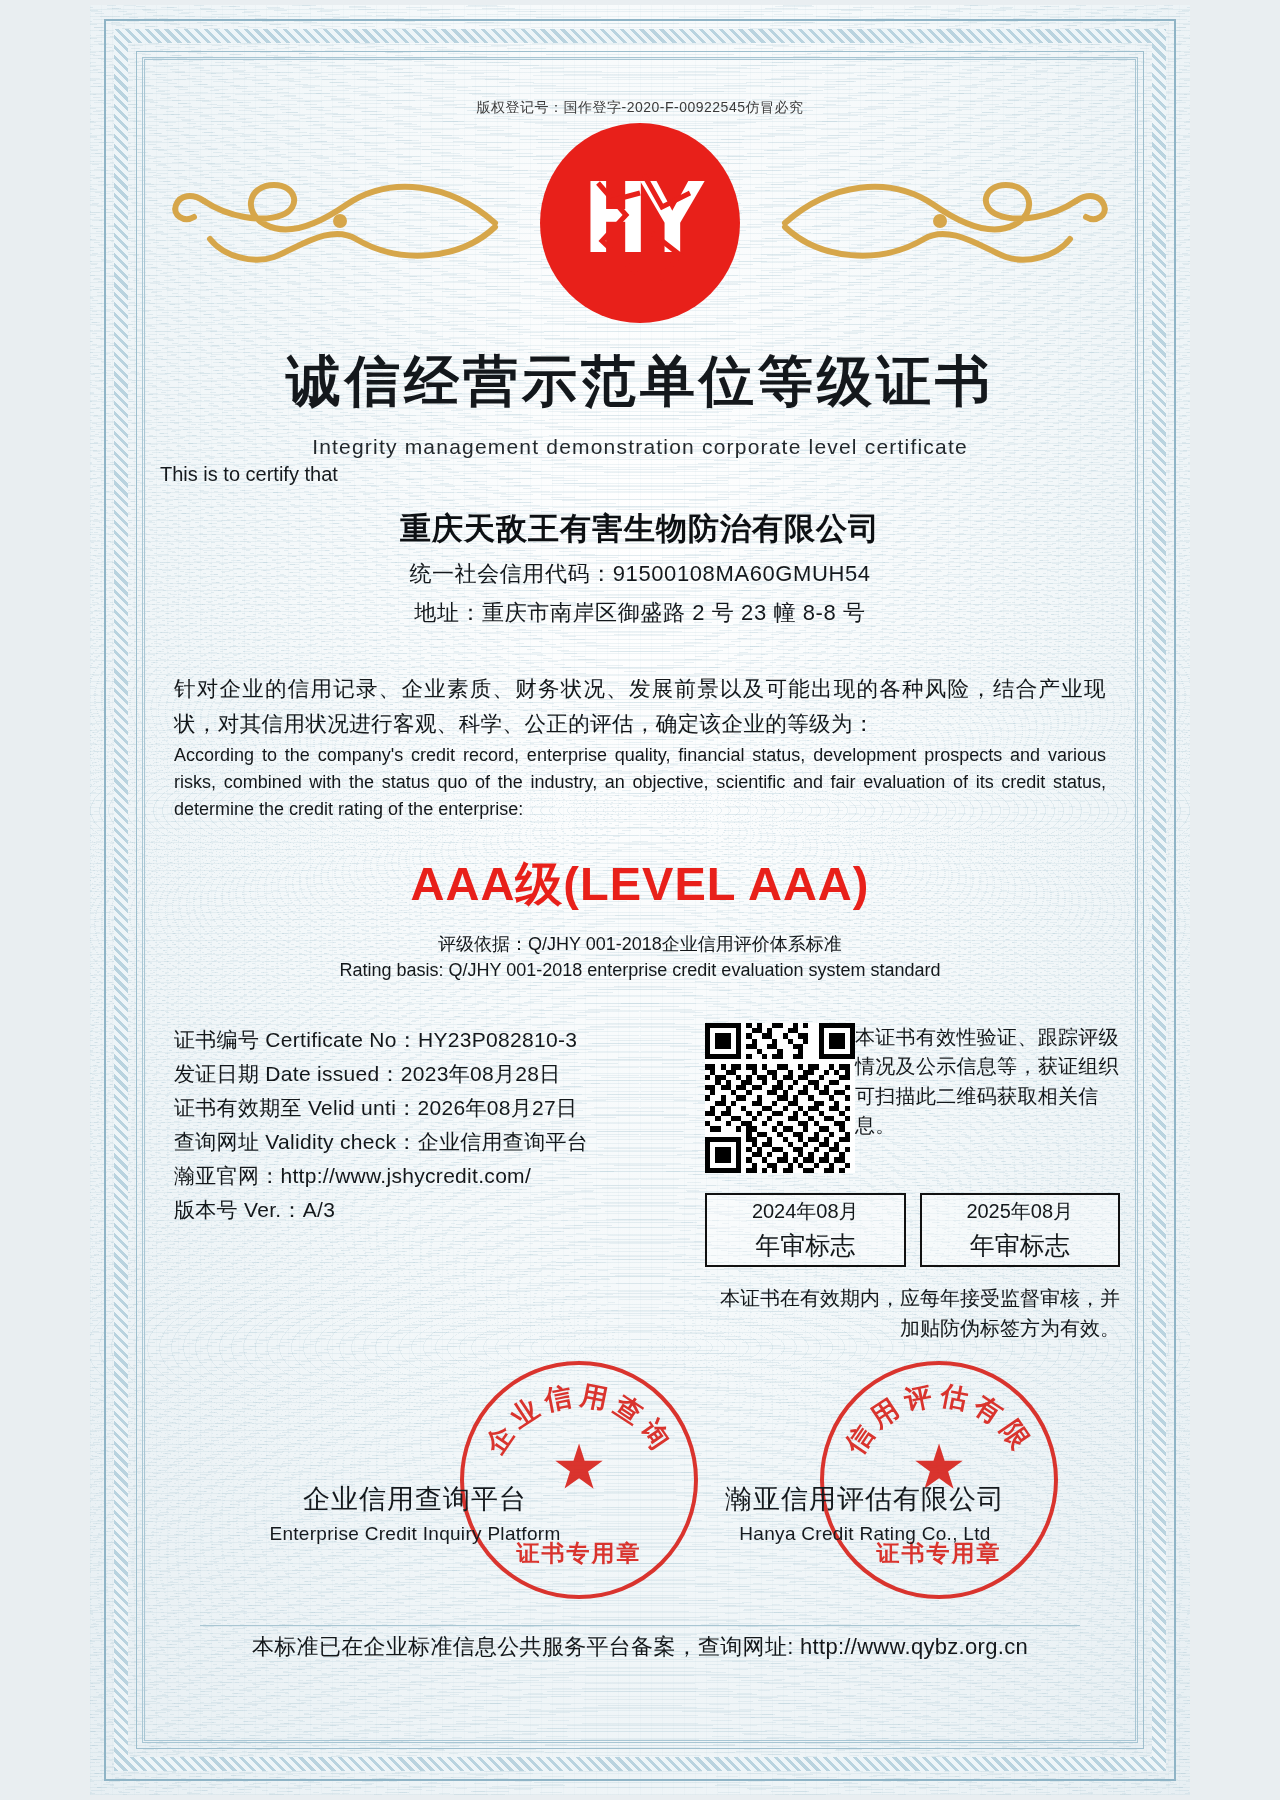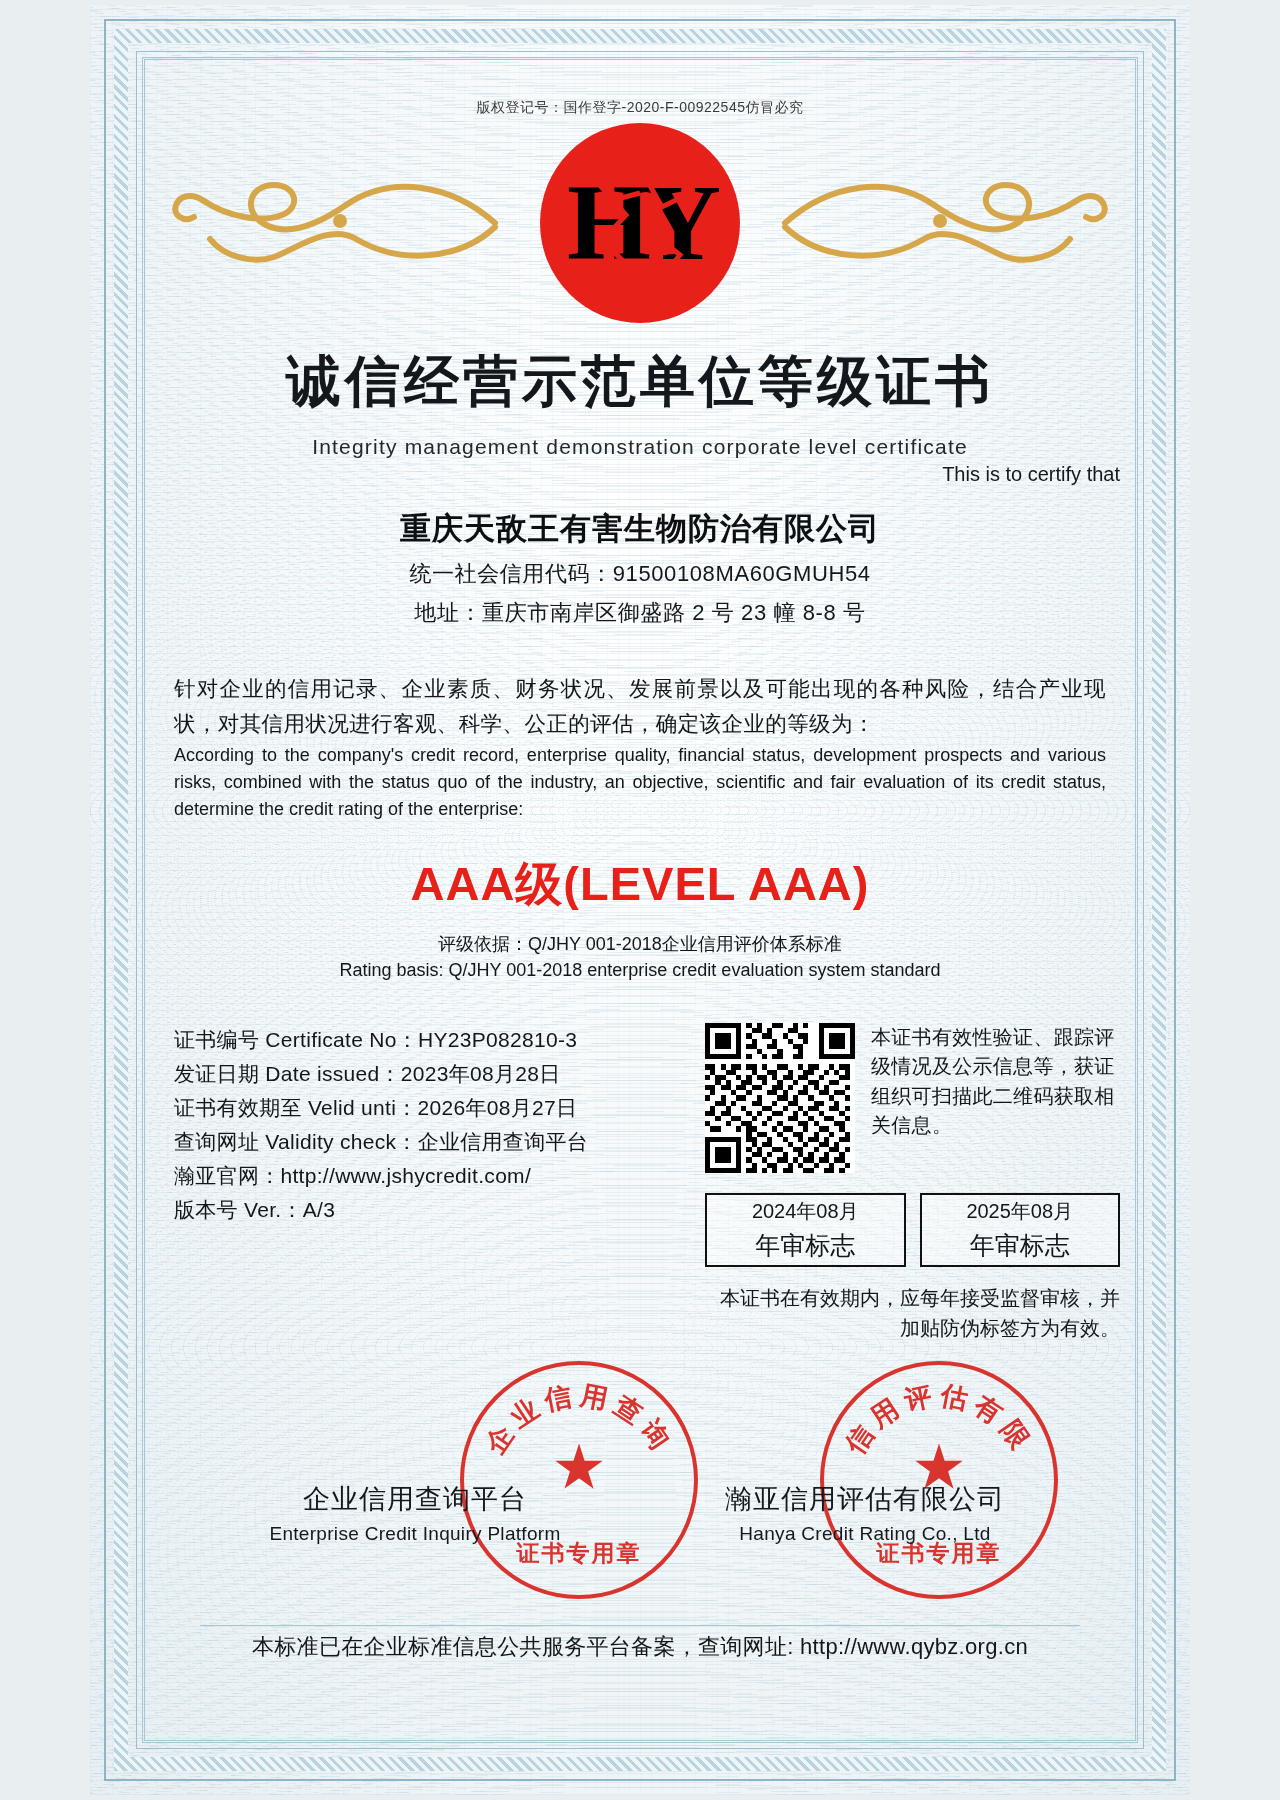--- a/index.html
+++ b/index.html
@@ -76,24 +76,24 @@
   }
   .flourish.left{left:10px;}
   .flourish.right{right:10px;transform:scaleX(-1);}
   .logo{
     width:200px;height:200px;border-radius:50%;
     background:#e8201a;
     display:flex;align-items:center;justify-content:center;
     position:relative;z-index:3;
   }
   .logo-text{
-    font-family:Liberation Serif, serif;
+    font-family:Liberation Mono, monospace;
     font-weight:bold;
     font-size:108px;
-    color:#000000;
+    color:#ffffff;
     letter-spacing:-8px;
     line-height:1;
     position:relative;
   }
   .logo-crack{position:absolute;inset:0;}
 
   .title-cn{
     text-align:center;
     font-size:55px;
     letter-spacing:4px;
@@ -106,21 +106,21 @@
     text-align:center;
     font-size:21px;
     letter-spacing:1.2px;
     color:#23282c;
     margin-top:16px;
   }
   .certify-cn{
     text-align:center;font-size:26px;color:#15191d;margin-top:26px;letter-spacing:2px;
   }
   .certify-en{
-    text-align:right;font-size:20px;color:#15191d;margin-top:4px;
+    text-align:left;font-size:20px;color:#15191d;margin-top:4px;
   }
   .company{
     text-align:center;font-size:31px;font-weight:bold;color:#0d1013;margin-top:22px;letter-spacing:1px;
   }
   .credit-code,.addr{
     text-align:center;font-size:22px;color:#14181c;margin-top:9px;letter-spacing:.6px;
   }
 
   .para{
     margin-top:44px;
@@ -148,21 +148,21 @@
     display:flex;
     margin-top:42px;
     align-items:flex-start;
   }
   .lower-left{width:545px;padding-left:14px;box-sizing:border-box;}
   .lower-right{flex:1;display:flex;flex-direction:column;}
   .info-line{
     font-size:21px;color:#13171a;line-height:1.62;letter-spacing:.3px;white-space:nowrap;
   }
 
-  .qr-row{display:flex;gap:16px;align-items:flex-start;}
+  .qr-row{display:flex;align-items:flex-start;}
   .qr{
     width:150px;height:150px;
     background:#fff;
     flex:0 0 auto;
   }
   .qr-note{
     font-size:20px;line-height:1.48;color:#13171a;letter-spacing:.3px;
   }
   .stamp-boxes{
     display:flex;gap:14px;margin-top:20px;

